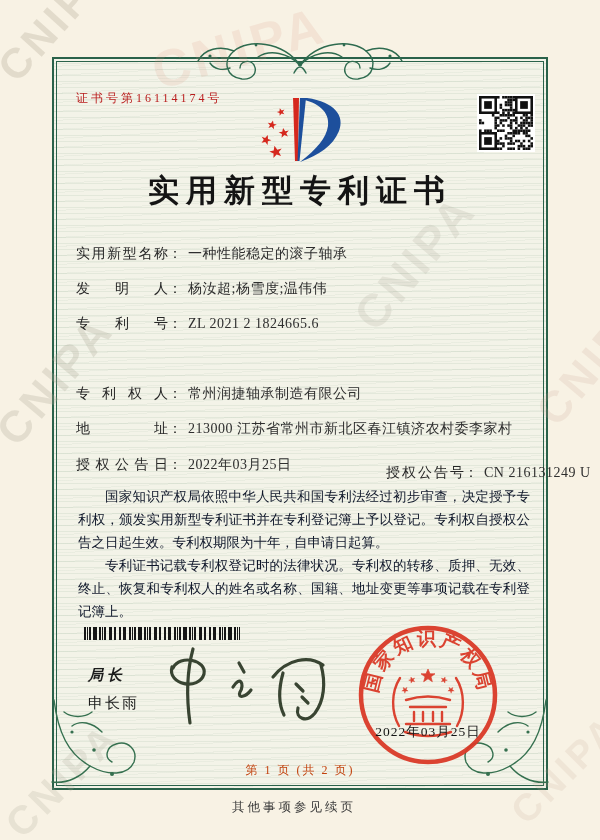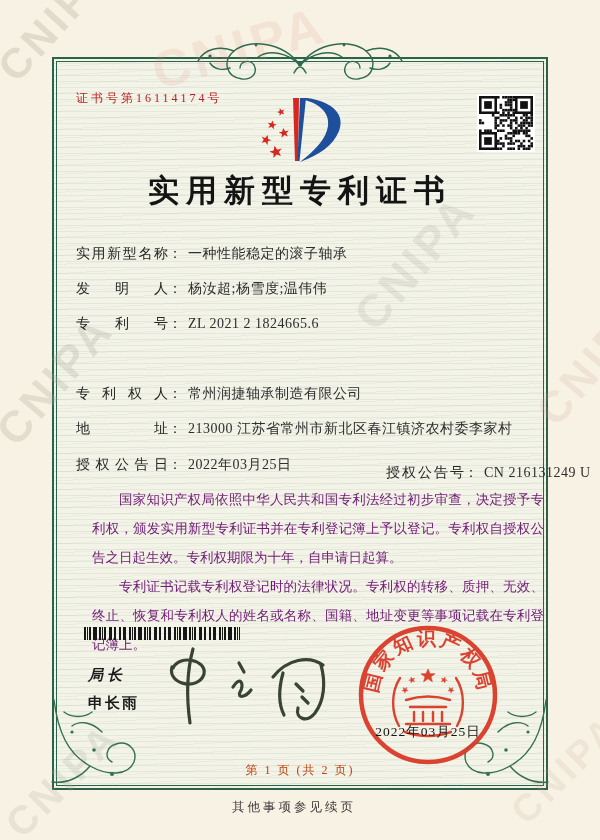--- a/index.html
+++ b/index.html
@@ -34,32 +34,32 @@
   .qr{position:absolute;left:477px;top:94px;width:54px;height:54px;background:#fff;padding:2px;}
   .title{
     position:absolute;left:0;right:0;top:170px;text-align:center;
     font-size:31px;font-weight:bold;letter-spacing:7px;color:#141414;
   }
   .row{position:absolute;left:76px;width:460px;font-size:14px;white-space:nowrap;color:#262626;}
   .lbl{display:inline-block;width:92px;text-align:justify;text-align-last:justify;font-weight:500;vertical-align:bottom;}
   .val{margin-left:6px;letter-spacing:.5px;color:#2e2e2e;}
   .grant2{position:absolute;left:310px;top:8px;}
   .body-text{
-    position:absolute;left:92px;top:485px;width:452px;font-size:13.5px;line-height:29px;
-    text-align:justify;color:#701a75;
+    position:absolute;left:78px;top:485px;width:452px;font-size:13.5px;line-height:23px;
+    text-align:justify;color:#0f172a;
   }
   .body-text p{margin:0;text-indent:2em;}
   .barcode{
     position:absolute;left:84px;top:627px;width:156px;height:13px;
     background-image:
       repeating-linear-gradient(90deg,#161616 0 2px,rgba(0,0,0,0) 2px 5px),
       repeating-linear-gradient(90deg,#161616 0 1px,rgba(0,0,0,0) 1px 3px,#161616 3px 4px,rgba(0,0,0,0) 4px 9px);
   }
   .officer-title{position:absolute;left:88px;top:666px;font-size:15px;letter-spacing:4px;font-weight:600;color:#1c1c1c;font-style:italic;}
-  .officer-name{position:absolute;left:88px;top:694px;font-size:15px;letter-spacing:2px;font-weight:700;color:#1c1c1c;}
+  .officer-name{position:absolute;left:88px;top:694px;font-size:15px;letter-spacing:2px;font-weight:400;color:#1c1c1c;}
   .sig{position:absolute;left:155px;top:643px;width:195px;height:88px;}
   .seal{position:absolute;left:353px;top:620px;width:150px;height:150px;z-index:6;opacity:.95;}
   .seal-date{
     position:absolute;left:352px;top:723px;width:152px;text-align:center;z-index:7;
     font-size:13.5px;letter-spacing:1px;color:#151515;
   }
   .page-num{position:absolute;left:0;right:0;top:762px;text-align:center;font-size:12px;letter-spacing:2px;color:#c2410c;z-index:5;}
   .foot-note{position:absolute;left:0;right:12px;top:799px;text-align:center;font-size:12.5px;letter-spacing:3px;color:#3a3a3a;z-index:4;}
   .orn{position:absolute;z-index:3;pointer-events:none;}
   svg{display:block;}

